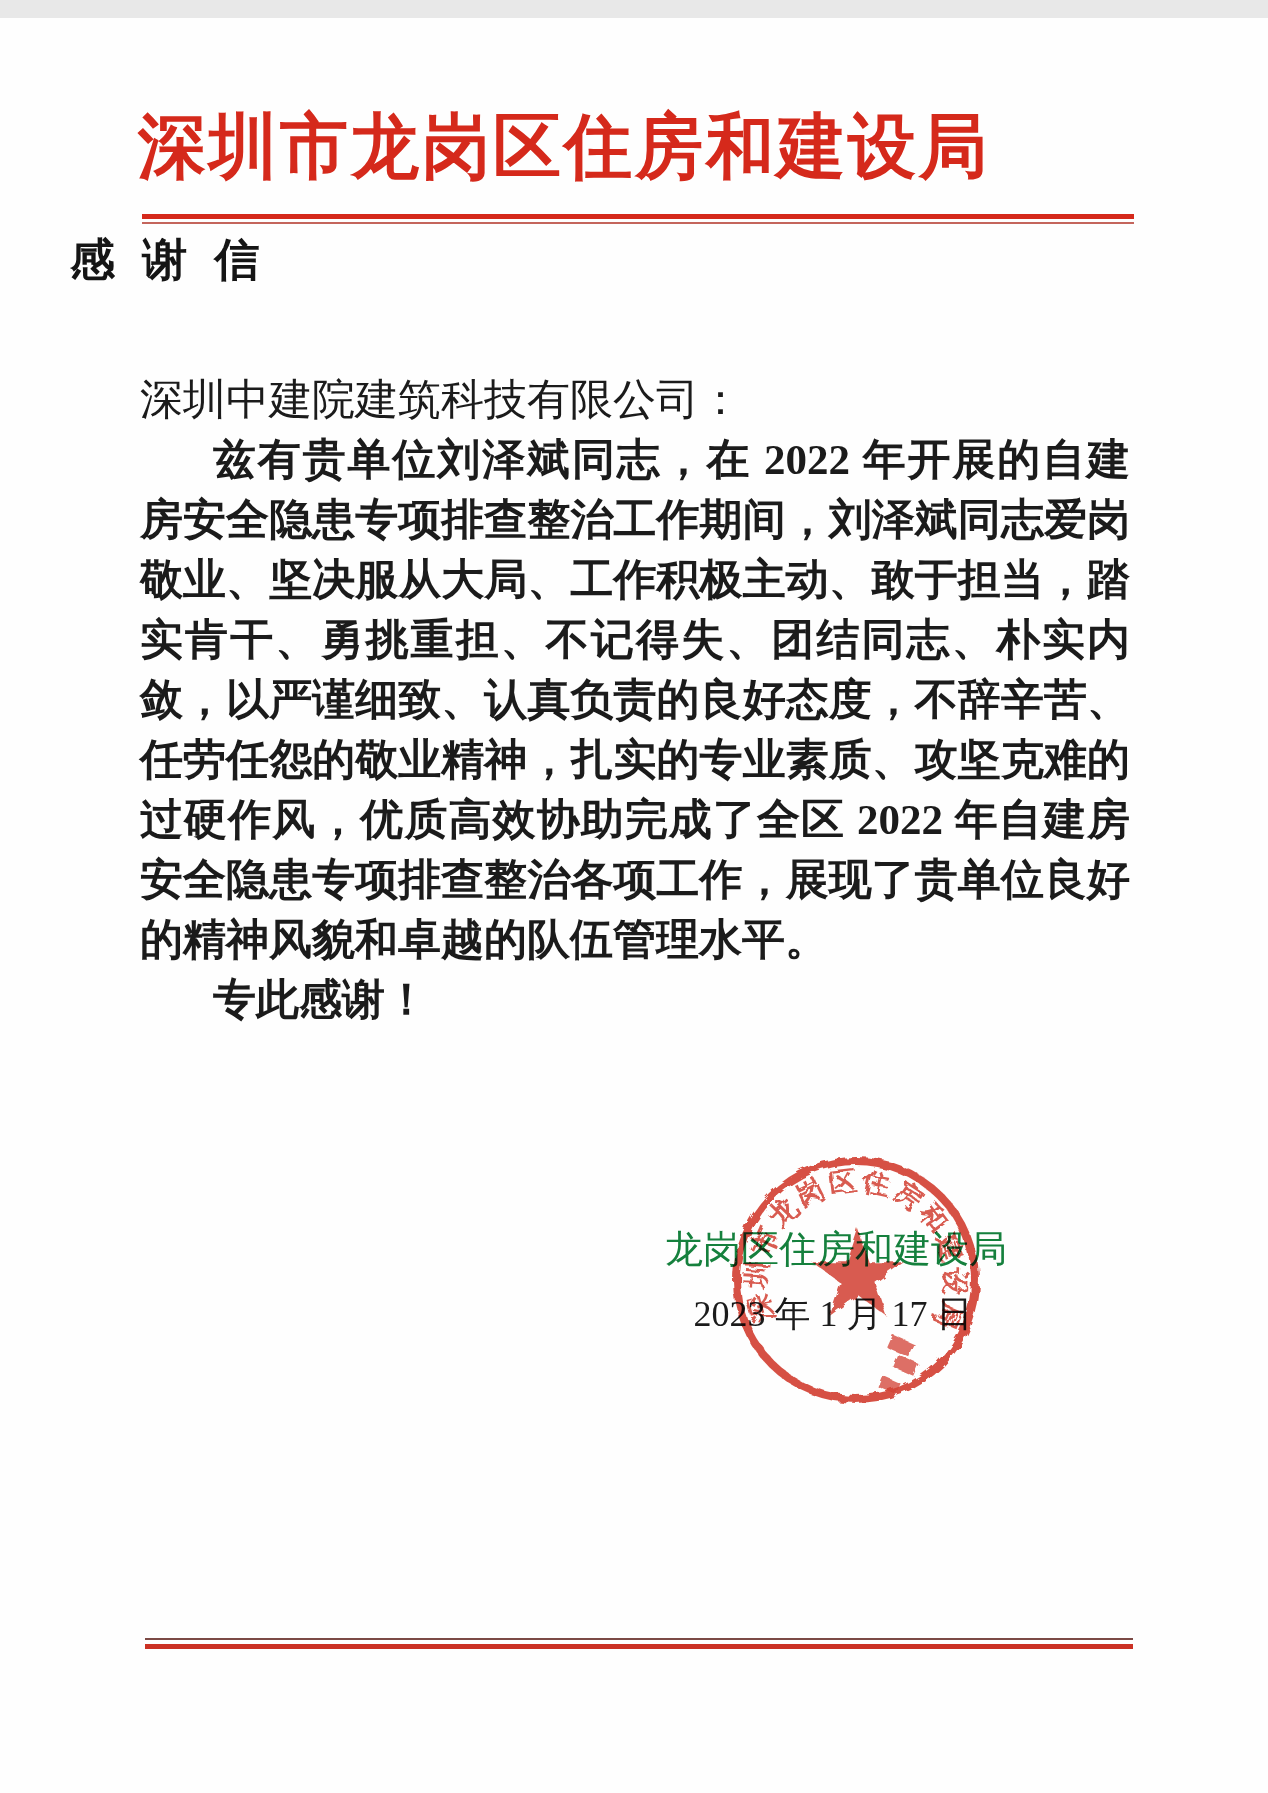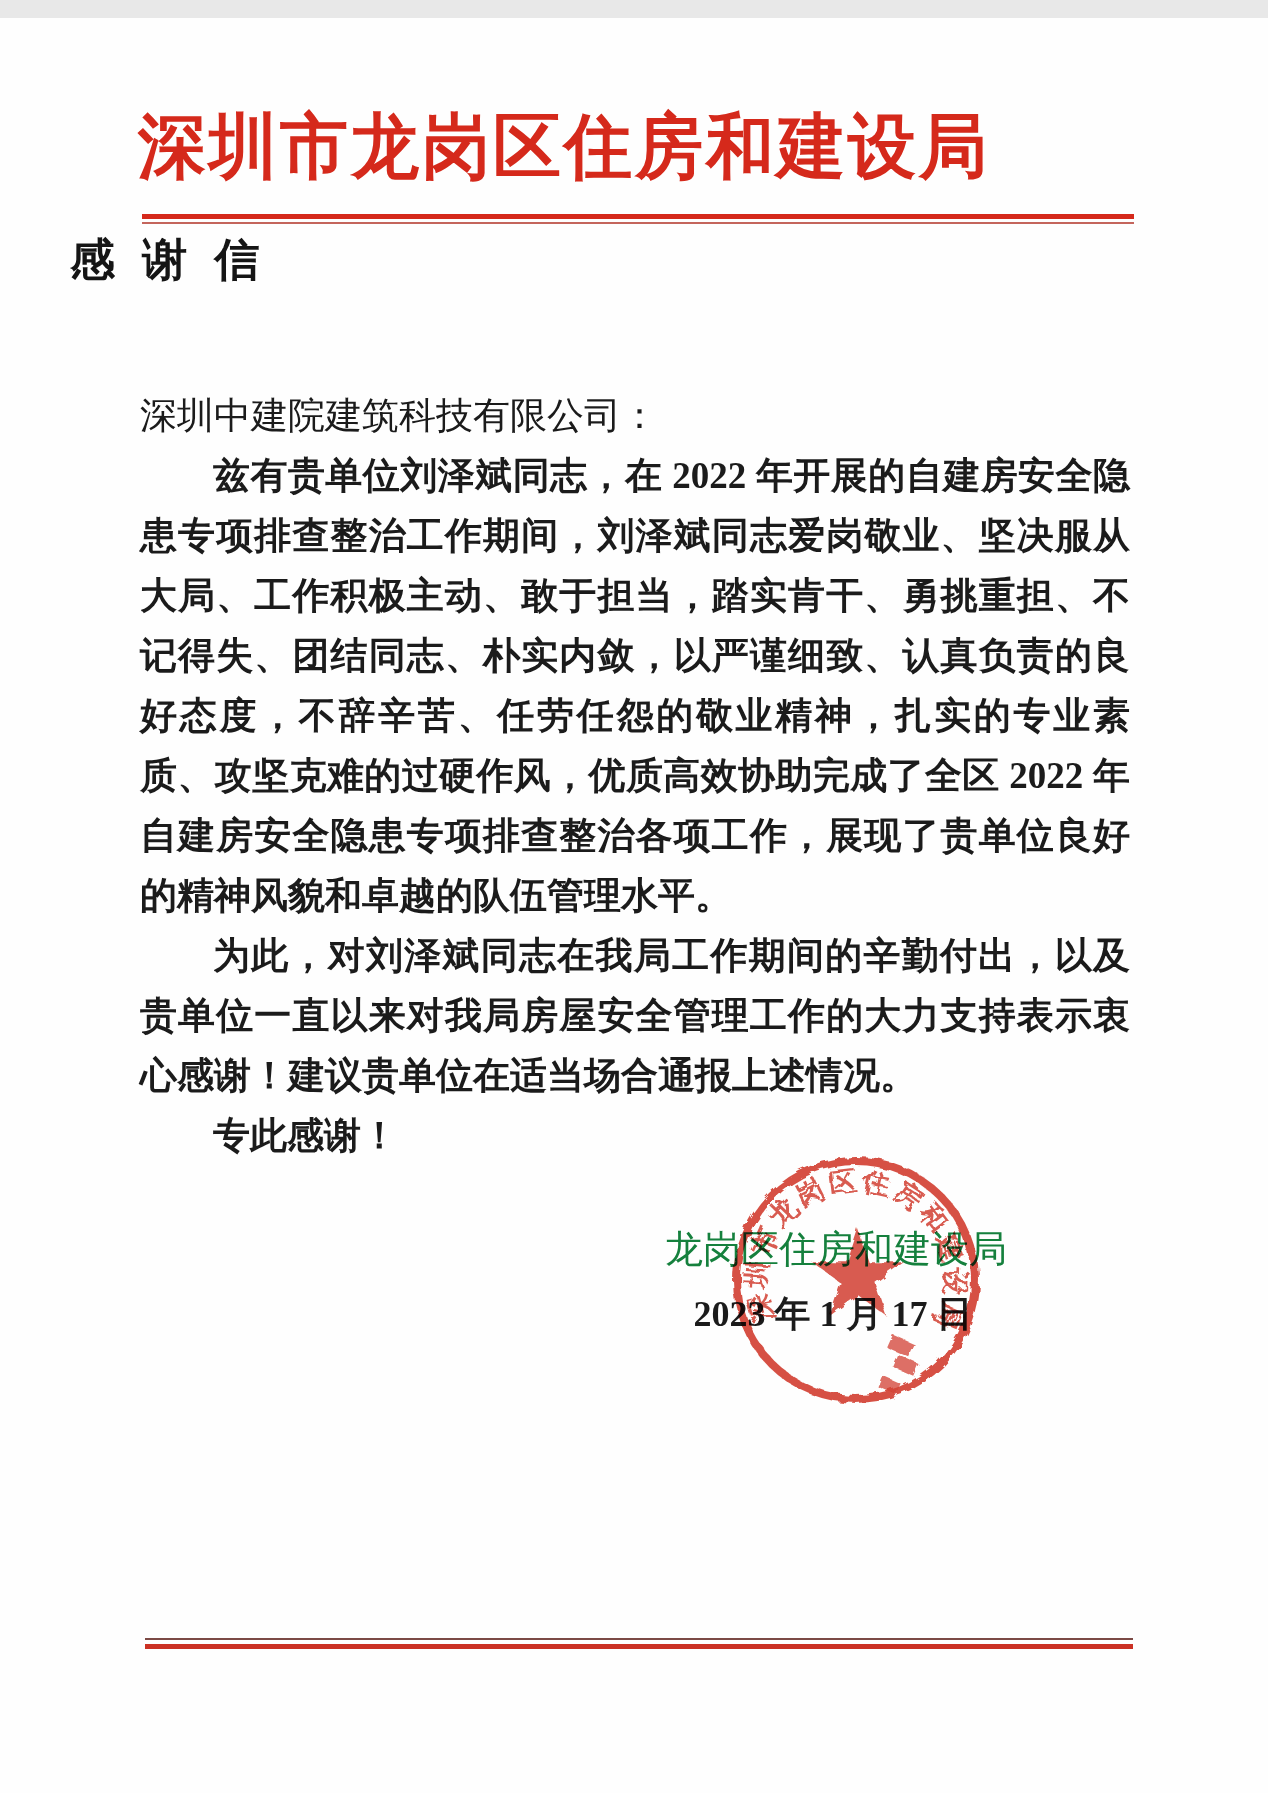--- a/index.html
+++ b/index.html
@@ -54,24 +54,24 @@
     width: 988px;
     font-size: 45px;
     font-weight: bold;
     color: #151515;
     word-spacing: 16px;
     white-space: nowrap;
   }
   
   .body-text {
     position: absolute;
-    top: 368px;
+    top: 352px;
     left: 140px;
     width: 990px;
-    font-size: 37px;
+    font-size: 43px;
     line-height: 60px;
     color: #1b1b1b;
     text-align: justify;
     text-justify: inter-ideograph;
   }
   .body-text p {
     margin: 0;
   }
   .body-text p.indented {
     text-indent: 73px;
@@ -90,21 +90,20 @@
   }
   .signature-date {
     position: absolute;
     top: 1272px;
     left: 633px;
     width: 400px;
     text-align: center;
     font-size: 36px;
     color: #1b1b1b;
     white-space: nowrap;
-    font-weight: bold;
   }
   
   .seal {
     position: absolute;
     left: 729px;
     top: 1135px;
     width: 254px;
     height: 254px;
     mix-blend-mode: multiply;
     opacity: 0.92;
@@ -137,21 +136,20 @@
   <div class="header-rule">
     <div class="thick"></div>
     <div class="thin"></div>
   </div>
 
   <div class="doc-title">感 谢 信</div>
 
   <div class="body-text">
     <p>深圳中建院建筑科技有限公司：</p>
     <p class="indented">兹有贵单位刘泽斌同志，在 2022 年开展的自建房安全隐患专项排查整治工作期间，刘泽斌同志爱岗敬业、坚决服从大局、工作积极主动、敢于担当，踏实肯干、勇挑重担、不记得失、团结同志、朴实内敛，以严谨细致、认真负责的良好态度，不辞辛苦、任劳任怨的敬业精神，扎实的专业素质、攻坚克难的过硬作风，优质高效协助完成了全区 2022 年自建房安全隐患专项排查整治各项工作，展现了贵单位良好的精神风貌和卓越的队伍管理水平。</p>
-    <p class="indented">为此，对刘泽斌同志在我局工作期间的辛勤付出，以及贵单位一直以来对我局房屋安全管理工作的大力支持表示衷心感谢！建议贵单位在适当场合通报上述情况。</p>
     <p class="indented">专此感谢！</p>
   </div>
 
   <div class="signature-org">龙岗区住房和建设局</div>
 
   <div class="signature-date">2023 年 1 月 17 日</div>
 
   <svg class="seal" viewBox="0 0 254 254">
     <defs>
       <filter id="rough" x="-10%" y="-10%" width="120%" height="120%">

